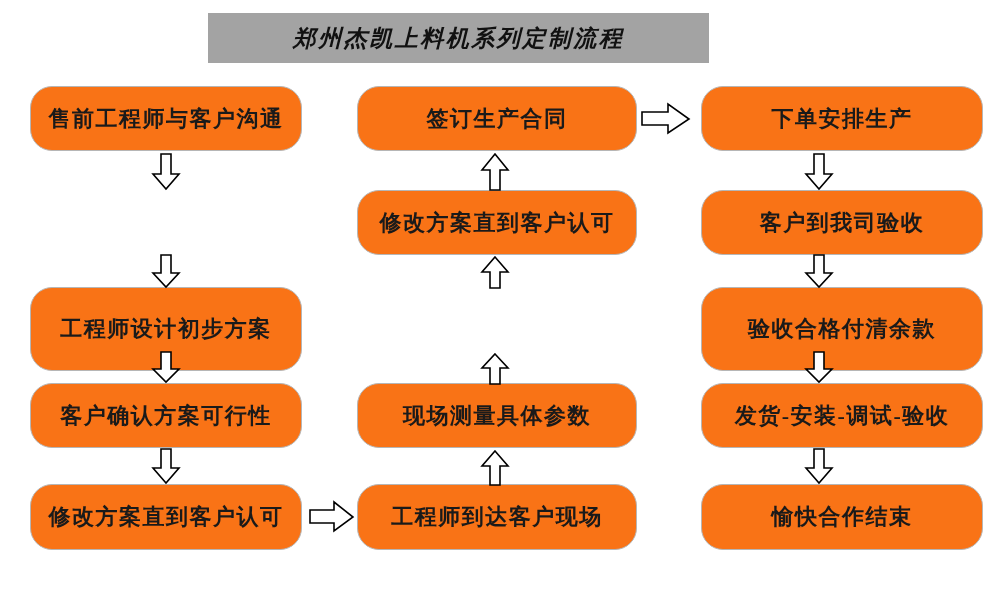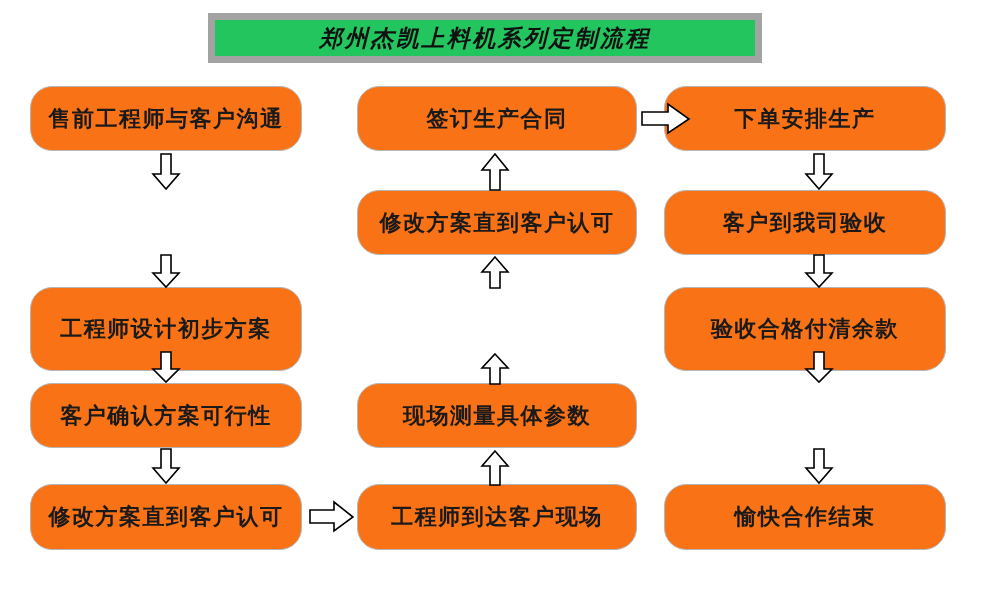--- a/index.html
+++ b/index.html
@@ -22,25 +22,25 @@
     top: 0;
     width: 1000px;
     height: 592px;
   }
 
   
   .title-box {
     position: absolute;
     left: 208px;
     top: 13px;
-    width: 554px;
+    width: 501px;
     height: 50px;
-    border: 7px solid #a3a3a3;
+    border: 2px solid #a3a3a3;
     box-sizing: border-box;
-    background: #22c55e;
+    background: #a3a3a3;
   }
   .title-text {
     position: absolute;
     left: 0;
     top: 0;
     width: 100%;
     height: 100%;
     display: flex;
     align-items: center;
     justify-content: center;
@@ -71,21 +71,21 @@
     color: #1a1a1a;
     letter-spacing: 1.5px;
     white-space: nowrap;
     line-height: 1;
     padding: 0 6px;
   }
 
   
   .col1 { left: 30px;  width: 272px; }
   .col2 { left: 357px; width: 280px; }
-  .col3 { left: 664px; width: 282px; }
+  .col3 { left: 701px; width: 282px; }
 
   .row1 { top: 86px;  height: 65px; }
   .row2 { top: 190px; height: 65px; }
   .row3 { top: 287px; height: 84px; }
   .row4 { top: 383px; height: 65px; }
   .row5 { top: 484px; height: 66px; }
 
   
   .arrow {
     position: absolute;
@@ -135,20 +135,23 @@
 
   <div class="node col3 row1">
     <span class="node-label">下单安排生产</span>
   </div>
   <div class="node col3 row2">
     <span class="node-label">客户到我司验收</span>
   </div>
   <div class="node col3 row3">
     <span class="node-label">验收合格付清余款</span>
   </div>
+  <div class="node col3 row4">
+    <span class="node-label">发货-安装-调试-验收</span>
+  </div>
   <div class="node col3 row5">
     <span class="node-label">愉快合作结束</span>
   </div>
 
   <div class="arrow" style="left:147px; top:152px;">
     <svg width="38" height="40" viewBox="0 0 38 40">
       <path d="M14 2 L24 2 L24 22 L32 22 L19 37 L6 22 L14 22 Z"></path>
     </svg>
   </div>
   <div class="arrow" style="left:147px; top:254px;">

